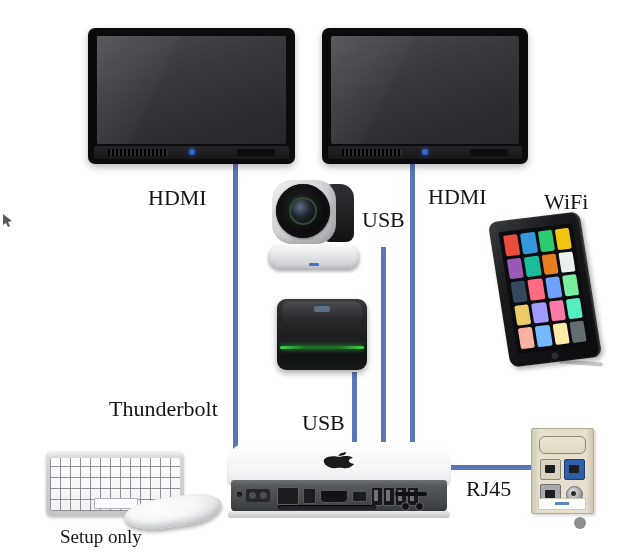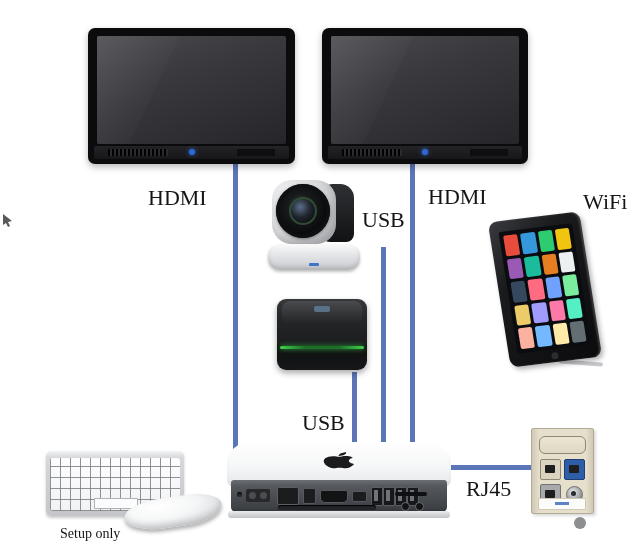--- a/index.html
+++ b/index.html
@@ -3,21 +3,21 @@
 <meta charset="utf-8">
 <style>
   html,body { margin:0; padding:0; background:#fff; }
   .canvas {
     position:relative; width:644px; height:555px; overflow:hidden;
     background:var(--background,#fff);
     font-family:"Liberation Serif", serif;
   }
   
   .lbl { position:absolute; font-size:22px; color:#151515; white-space:nowrap; }
-  .lbl.small { font-size:14px; }
+  .lbl.small { font-size:19px; }
   
   .vline { position:absolute; width:5px; background:var(--connection_line,#5b76b8); }
   .hline { position:absolute; height:5px; background:var(--connection_line,#5b76b8); }
   
   .monitor { position:absolute; width:207px; height:136px; background:#0b0b0d; border-radius:7px;
              box-shadow:0 3px 7px rgba(0,0,0,.28); }
   .mon-screen { position:absolute; left:9px; top:8px; right:9px; bottom:20px; border-radius:2px;
              background:linear-gradient(160deg,#4a4a4f 0%,#38383d 40%,#26262a 100%); }
   .mon-screen::after { content:''; position:absolute; inset:0;
              background:linear-gradient(115deg,rgba(255,255,255,.09) 0%,rgba(255,255,255,.02) 34%,transparent 35%); }
@@ -246,18 +246,19 @@
     <div class="wp-jack wp-blue" style="left:32px; top:30px;"></div>
     <div class="wp-jack wp-gray" style="left:8px; top:55px;"></div>
     <div class="wp-round" style="left:34px; top:57px;"></div>
     <div class="wp-label"></div>
   </div>
   <div class="graydot"></div>
 
   <div class="lbl" style="left:148px; top:185px;">HDMI</div>
   <div class="lbl" style="left:428px; top:184px;">HDMI</div>
   <div class="lbl" style="left:362px; top:207px;">USB</div>
-  <div class="lbl" style="left:583px; top:189px;">WiFi</div>
+  <div class="lbl" style="left:544px; top:189px;">WiFi</div>
   <div class="lbl" style="left:302px; top:410px;">USB</div>
+  <div class="lbl" style="left:109px; top:396px;">Thunderbolt</div>
   <div class="lbl" style="left:466px; top:476px;">RJ45</div>
   <div class="lbl small" style="left:60px; top:526px;">Setup only</div>
 
 </div>
 
 </body></html>

